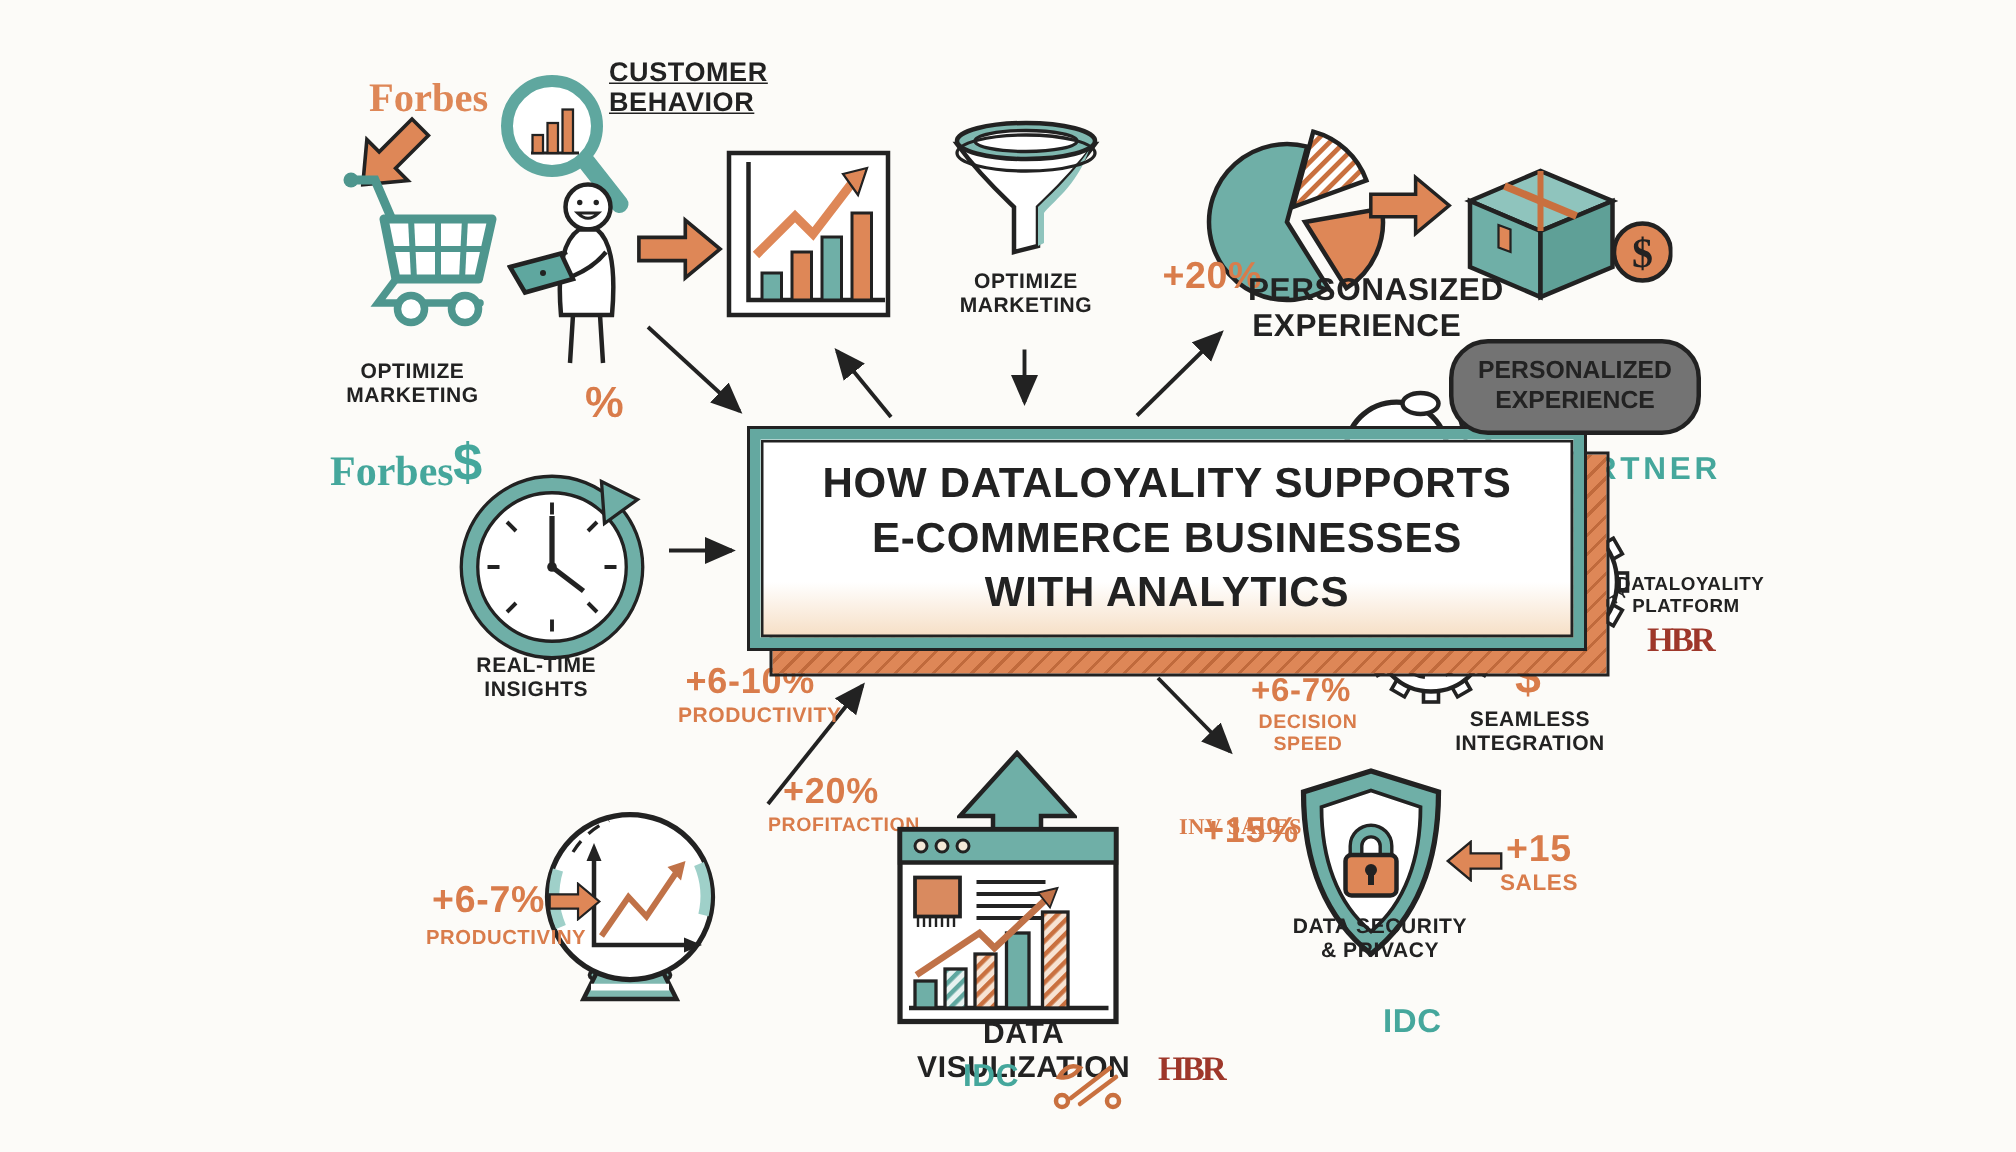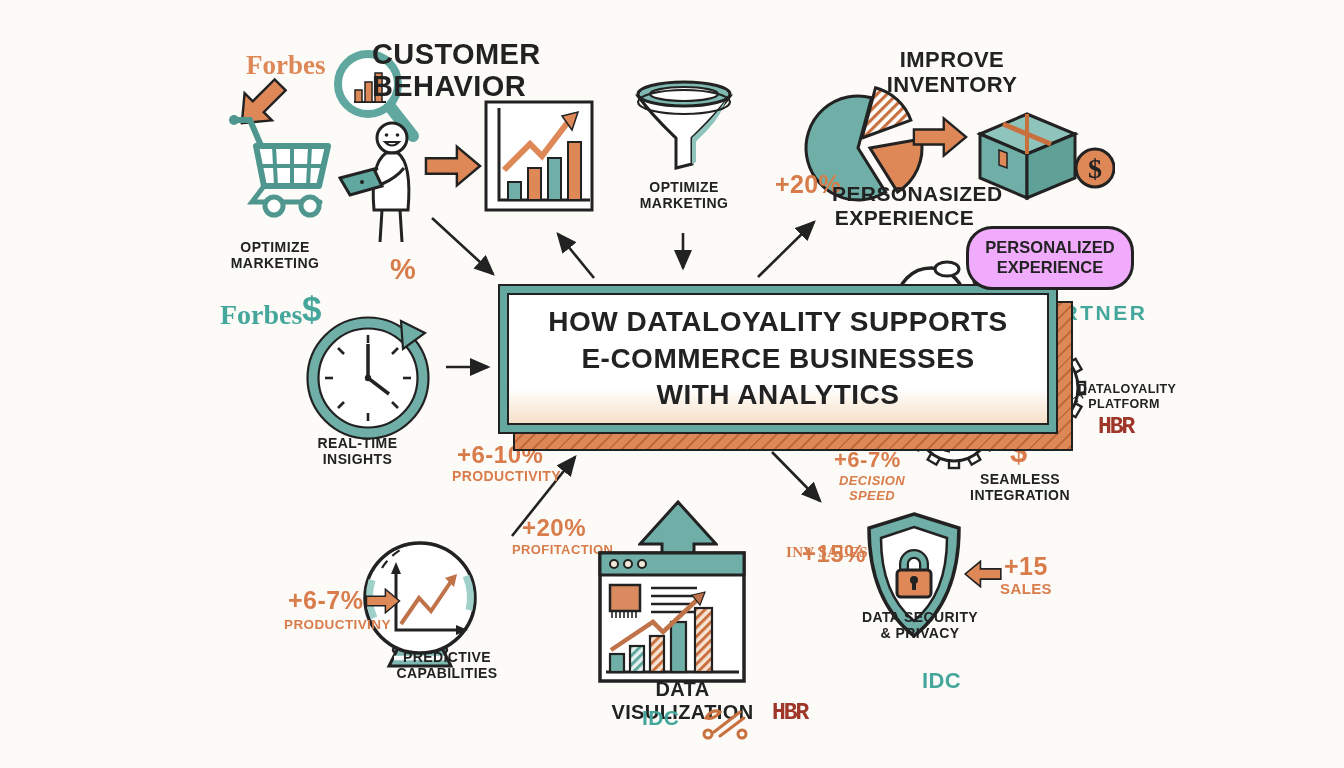--- a/index.html
+++ b/index.html
@@ -5,35 +5,35 @@
   html,body{margin:0;padding:0;background:#e8e8e8;}
   .canvas{position:relative;width:1344px;height:768px;background:#FCFBF8;overflow:hidden;
           font-family:"Liberation Sans",sans-serif;color:#222;}
   .abs{position:absolute;}
   .hand{font-family:"Liberation Sans",sans-serif;font-weight:700;color:#222;letter-spacing:.4px;}
   .pre{white-space:pre-line;}
   .ctr{text-align:center;}
   .serif{font-family:"Liberation Serif",serif;font-weight:700;}
   .orange{color:#D97C4B;}
   .tealtxt{color:#45A79C;}
-  .darkred{color:#9E372A;font-family:Liberation Mono, monospace;font-weight:700;letter-spacing:-2px;}
+  .darkred{color:#9E372A;font-family:Liberation Serif, serif;font-weight:700;letter-spacing:-2px;}
   .statv{font-size:24px;font-weight:700;color:#D97C4B;letter-spacing:.5px;}
   .statl{font-size:13px;font-weight:700;color:#D97C4B;letter-spacing:.4px;}
   .lbl{font-size:14px;line-height:1.12;}
   .overlay{position:absolute;inset:0;z-index:0;}
   .titlewrap{position:absolute;left:500px;top:286px;width:556px;height:146px;z-index:2;}
   .titleshadow{position:absolute;left:13px;top:15px;width:100%;height:100%;
      background:repeating-linear-gradient(135deg,#DE8757 0 7px,#C06A3C 7px 9px);border:2px solid #222;}
   .titlebox{position:absolute;left:0;top:0;width:100%;height:100%;box-sizing:border-box;
      background:linear-gradient(#fff 72%,#F6DEC4 100%);border:7px solid #64A8A0;
      box-shadow:0 0 0 2px #222, inset 0 0 0 2px #222;
      display:flex;align-items:center;justify-content:center;}
   .titletext{font-size:28px;line-height:1.3;letter-spacing:.5px;text-align:center;font-weight:700;}
   .bubble{position:absolute;left:966px;top:226px;width:150px;padding:9px 6px;z-index:2;
-     background:#f0abfc;border:3px solid #222;border-radius:26px;
+     background:#737373;border:3px solid #222;border-radius:26px;
      font-size:16.5px;font-weight:700;text-align:center;line-height:1.2;}
   .bubbletail{position:absolute;left:2px;bottom:-19px;}
   svg{display:block;}
 </style>
 </head>
 <body>
 
 <div class="canvas">
 
   <svg class="overlay" viewBox="0 0 1344 768" width="1344" height="768">
@@ -58,21 +58,21 @@
 
   <svg class="abs" style="left:330px;top:46px;" width="95" height="108" viewBox="0 0 95 108">
     <circle cx="38" cy="38" r="30" fill="#fff" stroke="#5FA79F" stroke-width="8"></circle>
     <line x1="24" y1="56" x2="56" y2="56" stroke="#222" stroke-width="2"></line>
     <rect x="25" y="44" width="7" height="12" fill="#DE8757" stroke="#222" stroke-width="1.5"></rect>
     <rect x="35" y="36" width="7" height="20" fill="#DE8757" stroke="#222" stroke-width="1.5"></rect>
     <rect x="45" y="27" width="7" height="29" fill="#DE8757" stroke="#222" stroke-width="1.5"></rect>
     <line x1="61" y1="62" x2="83" y2="90" stroke="#5FA79F" stroke-width="12" stroke-linecap="round"></line>
   </svg>
 
-  <div class="abs hand pre lbl" style="left:372px;top:38px;font-size:29px;">CUSTOMER
+  <div class="abs hand pre lbl" style="left:406px;top:38px;font-size:18px;text-decoration:underline;">CUSTOMER
 BEHAVIOR</div>
 
   <svg class="abs" style="left:232px;top:82px;transform:rotate(135deg);" width="58" height="44" viewBox="0 0 60 44">
     <polygon points="2,14 34,14 34,2 58,22 34,42 34,30 2,30" fill="#DE8757" stroke="#222" stroke-width="2.5"></polygon>
   </svg>
 
   <svg class="abs" style="left:222px;top:106px;" width="120" height="112" viewBox="0 0 120 112">
     <circle cx="12" cy="14" r="5" fill="#4E968E"></circle>
     <path d="M12,14 H28 L40,42" fill="none" stroke="#4E968E" stroke-width="6" stroke-linecap="round"></path>
     <path d="M34,40 H106 L97,80 H42 Z" fill="#fff" stroke="#4E968E" stroke-width="6" stroke-linejoin="round"></path>
@@ -169,22 +169,20 @@
       <pattern id="hP" width="7" height="7" patternUnits="userSpaceOnUse" patternTransform="rotate(45)">
         <rect width="7" height="7" fill="#fff"></rect>
         <rect width="3.2" height="7" fill="#C9703F"></rect>
       </pattern>
     </defs>
     <path d="M60,66 L87.6,110.1 A52,52 0 1 1 73.5,15.8 Z" fill="#6FAFA7" stroke="#222" stroke-width="3"></path>
     <path d="M72,66 L123.2,57 A52,52 0 0 1 99.6,110.1 Z" fill="#DE8757" stroke="#222" stroke-width="3"></path>
     <path d="M64,56 L77.5,5.8 A52,52 0 0 1 112.9,38.2 Z" fill="url(#hP)" stroke="#222" stroke-width="3"></path>
   </svg>
 
-  <div class="abs hand pre ctr" style="left:882px;top:48px;width:140px;font-size:22px;line-height:1.12;">IMPROVE
-INVENTORY</div>
 
   <div class="abs hand orange" style="left:775px;top:170px;font-size:25px;">+20%</div>
 
   <div class="abs hand pre ctr" style="left:832px;top:182px;width:145px;font-size:21px;line-height:1.12;">PERSONASIZED
 EXPERIENCE</div>
 
   <svg class="abs" style="left:912px;top:116px;" width="56" height="42" viewBox="0 0 60 44">
     <polygon points="2,14 34,14 34,2 58,22 34,42 34,30 2,30" fill="#DE8757" stroke="#222" stroke-width="2.5"></polygon>
   </svg>
 
@@ -268,21 +266,21 @@
   <div class="abs hand pre ctr" style="left:1078px;top:382px;width:92px;font-size:12.5px;line-height:1.2;">DATALOYALITY
 PLATFORM</div>
   <div class="abs darkred" style="left:1098px;top:414px;font-size:23px;">HBR</div>
 
   <div class="abs hand orange" style="left:1010px;top:434px;font-size:31px;">$</div>
 
   <div class="abs hand pre ctr lbl" style="left:950px;top:472px;width:140px;">SEAMLESS
 INTEGRATION</div>
 
   <div class="abs statv" style="left:834px;top:447px;font-size:22px;">+6-7%</div>
-  <div class="abs statl pre ctr" style="left:836px;top:473px;width:72px;font-style:italic;">DECISION
+  <div class="abs statl pre ctr" style="left:836px;top:473px;width:72px;">DECISION
 SPEED</div>
 
   <div class="abs statv" style="left:802px;top:540px;">+15%</div>
   <div class="abs statl" style="left:786px;top:544px;font-size:15px;font-family:Liberation Serif, serif;">INV SALES</div>
 
   <svg class="abs" style="left:862px;top:510px;" width="105" height="132" viewBox="0 0 105 132">
     <path d="M52,4 L97,18 C97,62 85,100 52,126 C19,100 7,62 7,18 Z" fill="#6FAFA7" stroke="#222" stroke-width="3.5"></path>
     <path d="M52,17 L85,28 C85,62 75,92 52,111 C29,92 19,62 19,28 Z" fill="#fff" stroke="#222" stroke-width="2.5"></path>
     <path d="M42,62 V54 A10,10 0 0 1 62,54 V62" fill="none" stroke="#222" stroke-width="10"></path>
     <path d="M42,62 V54 A10,10 0 0 1 62,54 V62" fill="none" stroke="#6FAFA7" stroke-width="5.5"></path>
@@ -315,22 +313,20 @@
     <path d="M53,86 L71,60 L83,73 L104,42" fill="none" stroke="#C07248" stroke-width="4"></path>
     <polygon points="109,36 97,40 106,49" fill="#C07248"></polygon>
   </svg>
 
   <div class="abs statv" style="left:288px;top:586px;font-size:25px;">+6-7%</div>
   <svg class="abs" style="left:364px;top:588px;" width="38" height="26" viewBox="0 0 60 44">
     <polygon points="2,14 34,14 34,2 58,22 34,42 34,30 2,30" fill="#DE8757" stroke="#222" stroke-width="2.5"></polygon>
   </svg>
   <div class="abs statl" style="left:284px;top:617px;font-size:13.5px;">PRODUCTIVINY</div>
 
-  <div class="abs hand pre ctr lbl" style="left:372px;top:650px;width:150px;">PREDICTIVE
-CAPABILITIES</div>
 
   <div class="abs statv" style="left:457px;top:441px;">+6-10%</div>
   <div class="abs statl" style="left:452px;top:468px;font-size:14px;">PRODUCTIVITY</div>
 
   <div class="abs statv" style="left:522px;top:514px;">+20%</div>
   <div class="abs statl" style="left:512px;top:542px;">PROFITACTION</div>
 
   <svg class="abs" style="left:638px;top:500px;" width="80" height="100" viewBox="0 0 80 100">
     <polygon points="40,2 2,44 24,44 24,96 56,96 56,44 78,44" fill="#6FAFA7" stroke="#222" stroke-width="3"></polygon>
   </svg>

